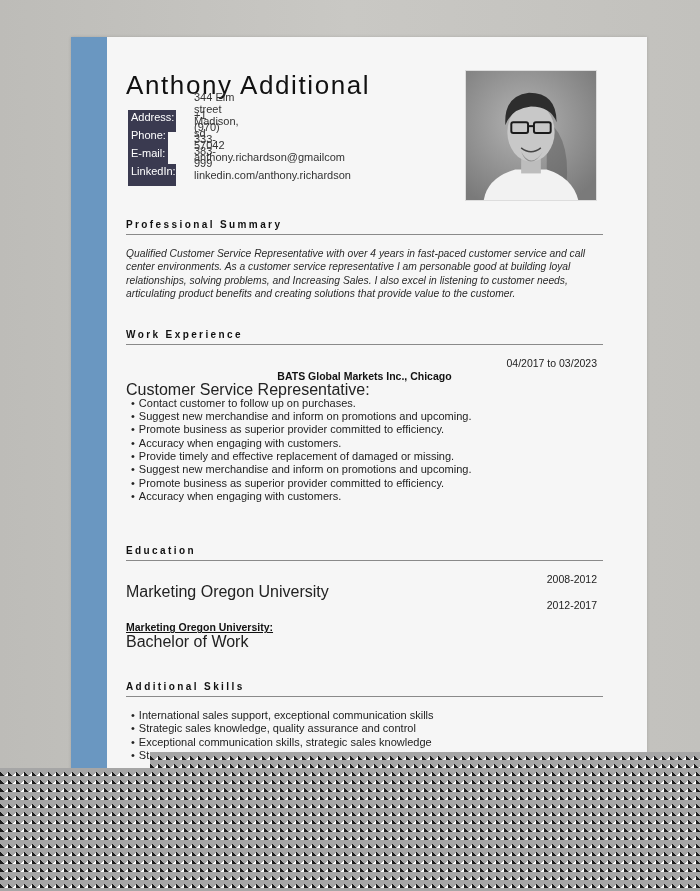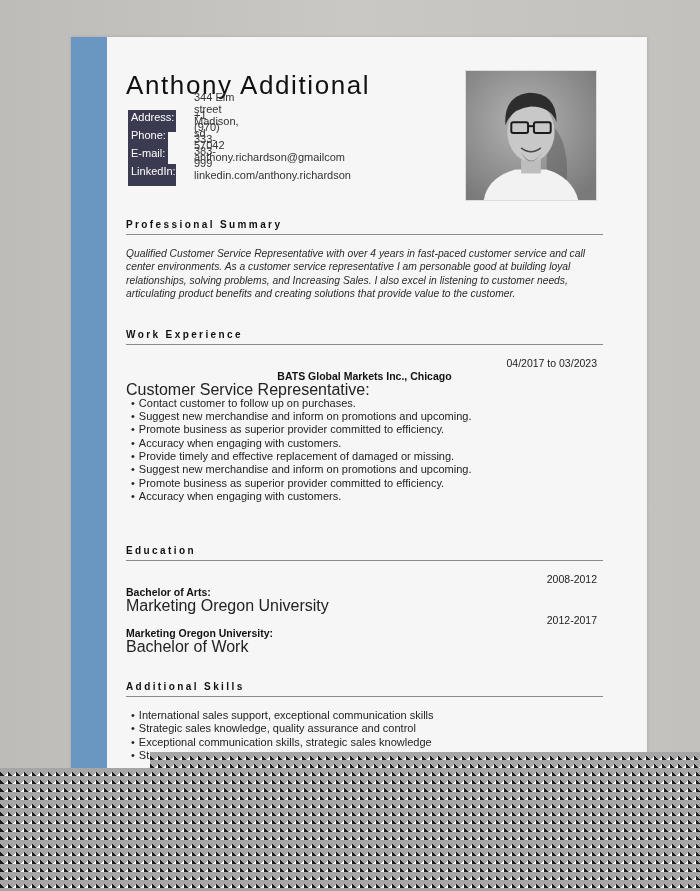--- a/index.html
+++ b/index.html
@@ -128,24 +128,23 @@
       <li>Provide timely and effective replacement of damaged or missing.</li>
       <li>Suggest new merchandise and inform on promotions and upcoming.</li>
       <li>Promote business as superior provider committed to efficiency.</li>
       <li>Accuracy when engaging with customers.</li>
     </ul>
   </div>
 
   <div class="section" style="top:506px;">
     <div class="section-title">Education</div>
     <div class="date-right" style="margin-top:12px;">2008-2012</div>
-    <div class="bold-line" style="margin-top:1px;">Bachelor of Arts:</div>
     <div class="plain-line">Marketing Oregon University</div>
     <div class="date-right" style="margin-top:1px;">2012-2017</div>
-    <div class="bold-line" style="margin-top:1px;">Marketing Oregon University:</div>
+    <div class="bold-line" style="margin-top:10px;text-decoration:underline;">Marketing Oregon University:</div>
     <div class="plain-line">Bachelor of Work</div>
   </div>
 
   <div class="section" style="top:642px;">
     <div class="section-title">Additional Skills</div>
     <ul class="bullets" style="margin-top:12px;">
       <li>International sales support, exceptional communication skills</li>
       <li>Strategic sales knowledge, quality assurance and control</li>
       <li>Exceptional communication skills, strategic sales knowledge</li>
       <li>St</li>

